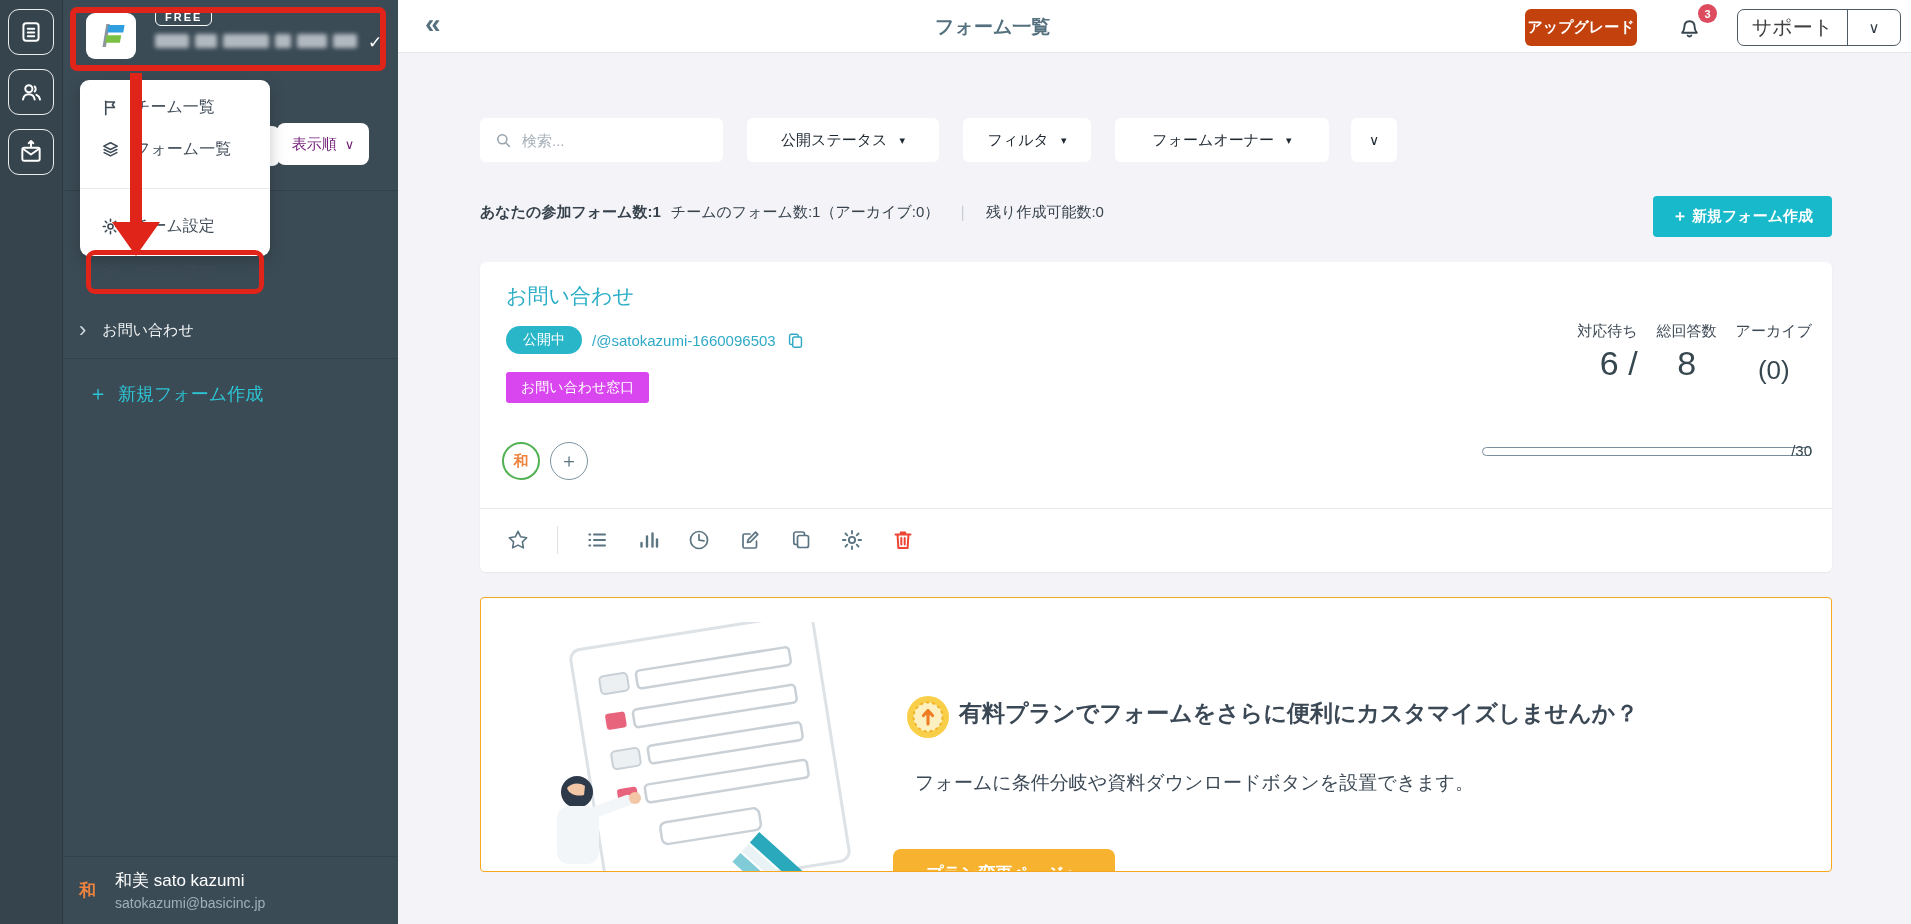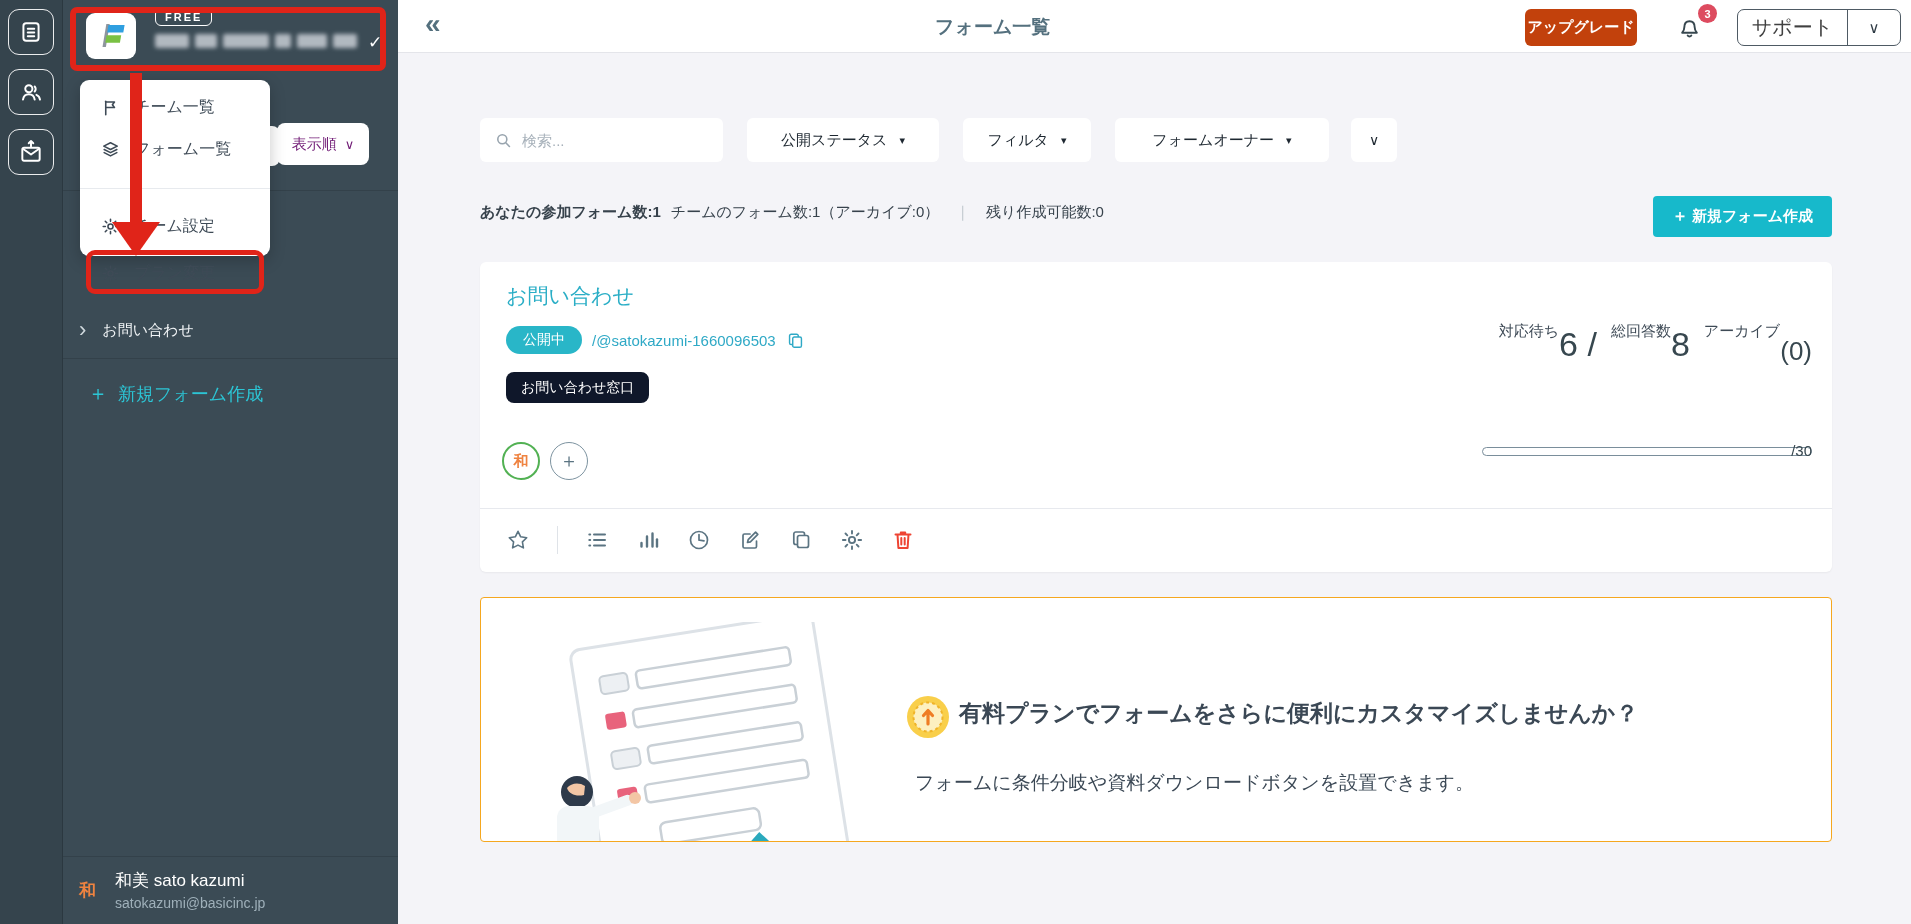--- a/index.html
+++ b/index.html
@@ -82,47 +82,47 @@
                 font-weight:bold;font-size:15px;display:flex;align-items:center;justify-content:center;gap:4px}
 
   
   .card{left:480px;top:262px;width:1352px;height:310px;background:#fff;border-radius:6px;
         box-shadow:0 1px 2px rgba(0,0,0,.05)}
   .card-title{position:absolute;left:26px;top:20px;font-size:21px;color:#2aaec6}
   .badge-row{position:absolute;left:26px;top:64px;display:flex;align-items:center;gap:10px}
   .status-pill{background:#29b6c8;color:#fff;font-size:14px;border-radius:15px;height:28px;padding:0 17px;
                display:flex;align-items:center}
   .form-url{color:#2fa9c6;font-size:15px}
-  .tag{position:absolute;left:26px;top:110px;background:#0f172a;color:#fff;font-size:14px;border-radius:8px;
+  .tag{position:absolute;left:26px;top:110px;background:#d946ef;color:#fff;font-size:14px;border-radius:3px;
        height:31px;padding:0 15px;display:flex;align-items:center}
   .avatar-row{position:absolute;left:22px;top:180px;display:flex;gap:10px}
   .avatar-green{width:38px;height:38px;border:2.5px solid #52b153;border-radius:50%;display:flex;align-items:center;
                 justify-content:center;color:#ef8340;font-weight:bold;font-size:15px;background:#fff}
   .avatar-add{width:38px;height:38px;border:1.5px solid #7d93a0;border-radius:50%;display:flex;align-items:center;
               justify-content:center;color:#5b7482;font-size:19px;background:#fff}
   .card-stats{position:absolute;right:20px;top:60px;display:flex;gap:14px}
-  .cs-col{display:flex;}
+  .cs-col{display:flex;flex-direction:column}
   .cs-label{font-size:15px;color:#3e4a56}
   .cs-value{font-size:34px;color:#37474f;line-height:44px}
   .usage{position:absolute;right:20px;top:174px;width:330px}
   .usage-top{display:flex;justify-content:space-between;align-items:baseline}
   .usage-label{font-size:15px;color:#3e4a56}
   .usage-val{font-size:27px;font-weight:bold;color:#37474f}
   .usage-bar{margin-top:11px;height:9px;border:1.2px solid #7a8e9b;border-radius:6px;background:#fff;overflow:hidden}
   .usage-fill{height:100%;width:0;background:#17b9cb}
   .card-div{position:absolute;left:0;top:246px;width:1352px;height:1px;background:#e7e9ee}
   .toolbar{position:absolute;left:26px;top:246px;height:64px;display:flex;align-items:center;gap:27px;color:#5b7482}
   .tb-sep{width:1px;height:28px;background:#dfe3e8}
   .tb-btn{color:#5b7482;display:flex}
   .tb-danger{color:#ee4433}
   .latest{position:absolute;right:20px;top:246px;height:64px;display:flex;align-items:center;
           font-size:17px;color:#7b8e9b}
 
   
-  .promo{left:480px;top:597px;width:1352px;height:245px;background:#fff;border:1.5px solid #f5a71f;border-radius:4px;
+  .promo{left:480px;top:597px;width:1352px;height:275px;background:#fff;border:1.5px solid #f5a71f;border-radius:4px;
          overflow:hidden}
   .promo-head{position:absolute;left:478px;top:100px;font-size:23px;font-weight:bold;color:#3b4855}
   .coin{position:absolute;left:424px;top:96px}
   .promo-desc{position:absolute;left:434px;top:172px;font-size:19px;color:#3b4855}
   .promo-btn{position:absolute;left:412px;top:251px;width:222px;height:52px;background:#f7b32f;border-radius:8px;
              color:#fff;font-weight:bold;font-size:17px;display:flex;align-items:flex-start;justify-content:center;
              padding-top:13px}
   .illus{position:absolute;left:36px;top:24px}
 </style>
 </head>

